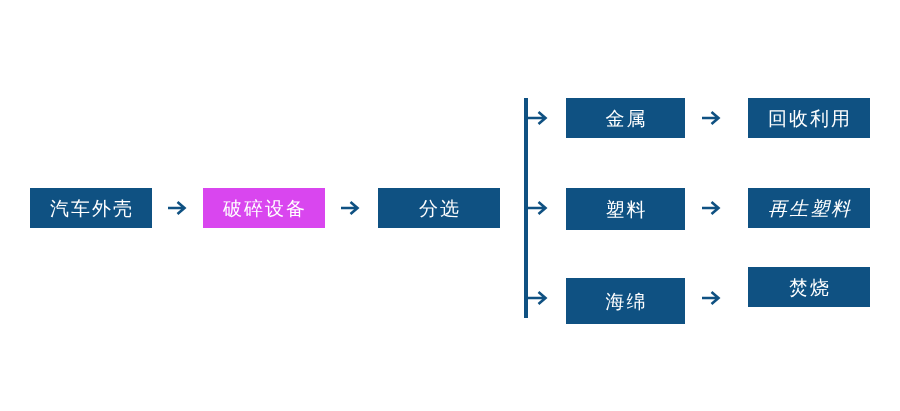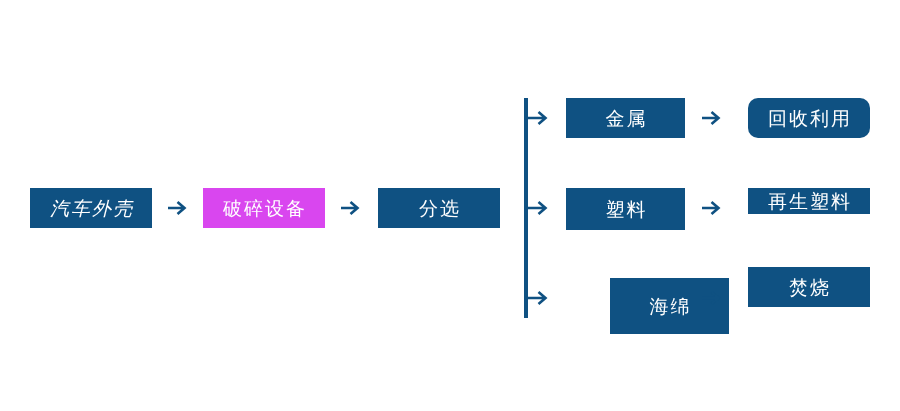--- a/index.html
+++ b/index.html
@@ -61,21 +61,21 @@
   .branch-arrow {
     position: absolute;
   }
   .branch-arrow svg { display: block; }
 </style>
 </head>
 <body>
 
 <div id="canvas">
 
-  <div class="node blue" style="left:30px; top:188px; width:122px; height:40px;font-style:italic;">汽车外壳</div>
+  <div class="node blue" style="left:30px; top:188px; width:122px; height:40px;">汽车外壳</div>
 
   <div class="arrow" style="left:166px; top:196px; width:24px; height:24px;">
     <svg width="24" height="24" viewBox="0 0 24 24" aria-hidden="true">
       <path d="M2 12 H17 M11.5 6 L18.5 12 L11.5 18" fill="none" stroke="#0F5182" stroke-width="2.6" stroke-linecap="butt" stroke-linejoin="miter"></path>
     </svg>
   </div>
 
   <div class="node red" style="left:203px; top:188px; width:122px; height:40px;">破碎设备</div>
 
   <div class="arrow" style="left:339px; top:196px; width:24px; height:24px;">
@@ -95,45 +95,45 @@
   </div>
 
   <div class="node blue" style="left:566px; top:98px; width:119px; height:40px;">金属</div>
 
   <div class="arrow" style="left:700px; top:106px; width:24px; height:24px;">
     <svg width="24" height="24" viewBox="0 0 24 24" aria-hidden="true">
       <path d="M2 12 H17 M11.5 6 L18.5 12 L11.5 18" fill="none" stroke="#0F5182" stroke-width="2.6" stroke-linecap="butt" stroke-linejoin="miter"></path>
     </svg>
   </div>
 
-  <div class="node blue" style="left:748px; top:98px; width:122px; height:40px;border-radius:10px;">回收利用</div>
+  <div class="node blue" style="left:748px; top:98px; width:122px; height:40px;">回收利用</div>
 
   <div class="branch-arrow" style="left:526px; top:196px; width:26px; height:24px;">
     <svg width="26" height="24" viewBox="0 0 26 24" aria-hidden="true">
       <path d="M0 12 H18 M12.5 6 L19.5 12 L12.5 18" fill="none" stroke="#0F5182" stroke-width="2.6" stroke-linecap="butt" stroke-linejoin="miter"></path>
     </svg>
   </div>
 
   <div class="node blue" style="left:566px; top:188px; width:119px; height:42px;">塑料</div>
 
   <div class="arrow" style="left:700px; top:196px; width:24px; height:24px;">
     <svg width="24" height="24" viewBox="0 0 24 24" aria-hidden="true">
       <path d="M2 12 H17 M11.5 6 L18.5 12 L11.5 18" fill="none" stroke="#0F5182" stroke-width="2.6" stroke-linecap="butt" stroke-linejoin="miter"></path>
     </svg>
   </div>
 
-  <div class="node blue" style="left:748px; top:188px; width:122px; height:26px;">再生塑料</div>
+  <div class="node blue" style="left:748px; top:188px; width:122px; height:40px;font-style:italic;">再生塑料</div>
 
   <div class="branch-arrow" style="left:526px; top:286px; width:26px; height:24px;">
     <svg width="26" height="24" viewBox="0 0 26 24" aria-hidden="true">
       <path d="M0 12 H18 M12.5 6 L19.5 12 L12.5 18" fill="none" stroke="#0F5182" stroke-width="2.6" stroke-linecap="butt" stroke-linejoin="miter"></path>
     </svg>
   </div>
 
-  <div class="node blue" style="left:566px; top:278px; width:119px; height:56px;margin-left:44px;">海绵</div>
+  <div class="node blue" style="left:566px; top:278px; width:119px; height:46px;">海绵</div>
 
   <div class="arrow" style="left:700px; top:286px; width:24px; height:24px;">
     <svg width="24" height="24" viewBox="0 0 24 24" aria-hidden="true">
       <path d="M2 12 H17 M11.5 6 L18.5 12 L11.5 18" fill="none" stroke="#0F5182" stroke-width="2.6" stroke-linecap="butt" stroke-linejoin="miter"></path>
     </svg>
   </div>
 
   <div class="node blue" style="left:748px; top:267px; width:122px; height:40px;">焚烧</div>
 
 </div>

